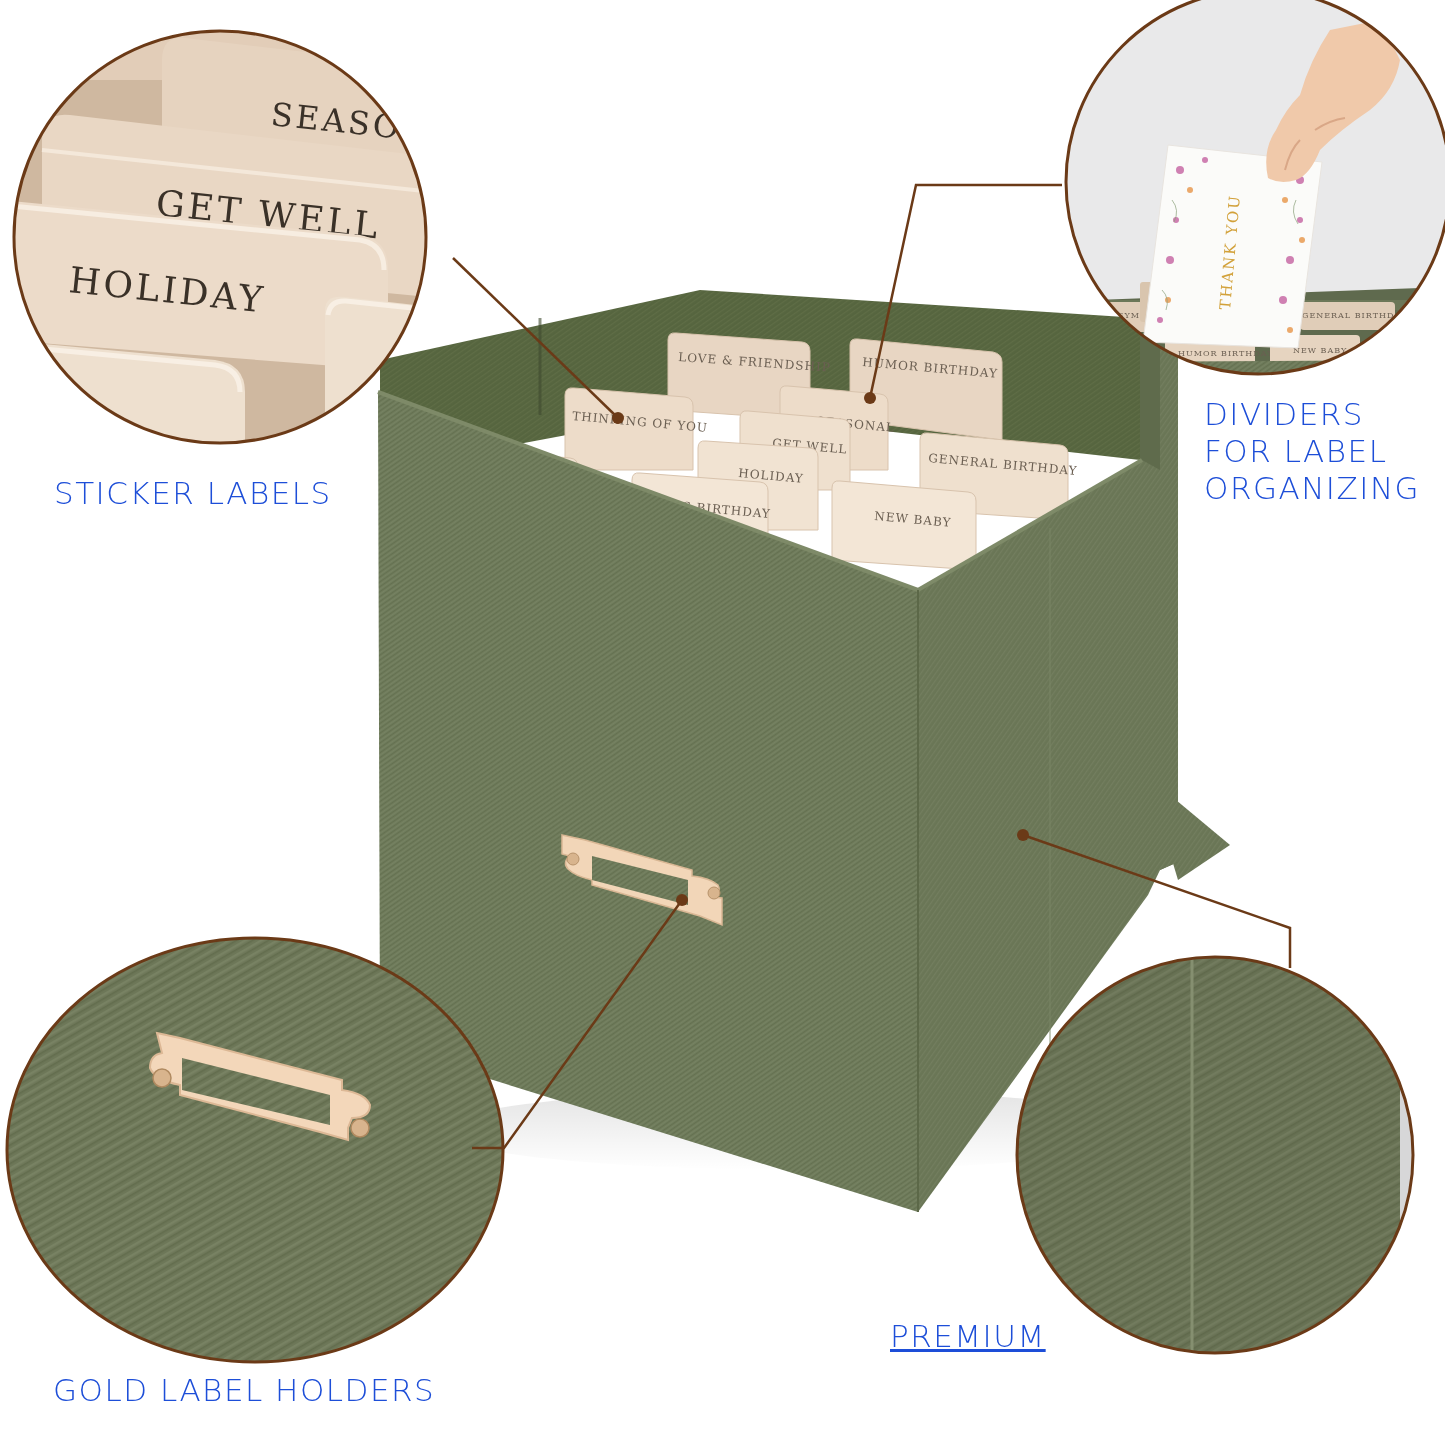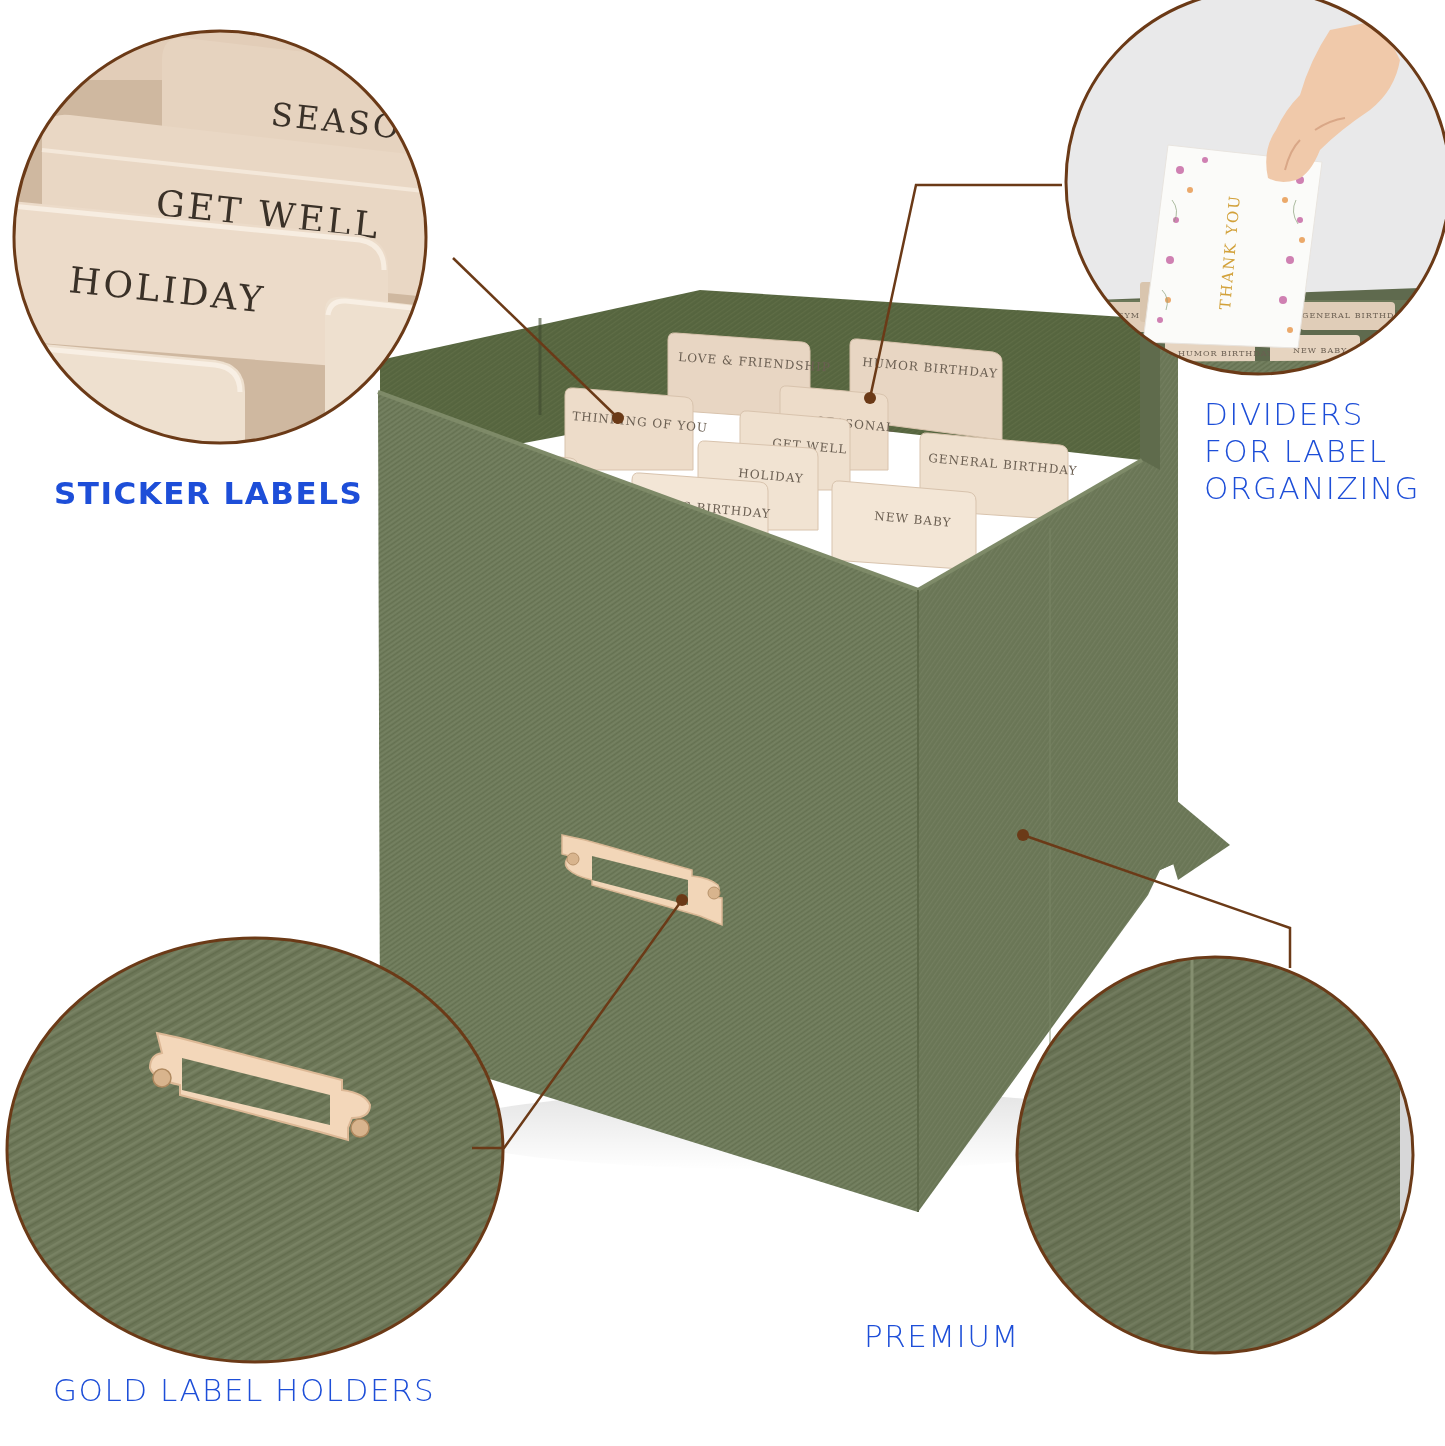--- a/index.html
+++ b/index.html
@@ -243,27 +243,27 @@
       <polyline points="1023,835 1290,928 1290,968"></polyline>
     </g>
     <g fill="#6b3a17">
       <circle cx="618" cy="418" r="6"></circle>
       <circle cx="870" cy="398" r="6"></circle>
       <circle cx="682" cy="900" r="6"></circle>
       <circle cx="1023" cy="835" r="6"></circle>
     </g>
   </svg>
 
-  <div class="feature-label" style="left:54px; top:475px;font-weight:bold;">
+  <div class="feature-label" style="left:54px; top:475px;">
     <span>STICKER LABELS</span>
   </div>
   <div class="feature-label" style="left:1204px; top:396px;">
     <span>DIVIDERS</span>
     <span>FOR LABEL</span>
     <span>ORGANIZING</span>
   </div>
   <div class="feature-label" style="left:53px; top:1372px;">
     <span>GOLD LABEL HOLDERS</span>
   </div>
-  <div class="feature-label" style="left:864px; top:1318px;">
+  <div class="feature-label" style="left:890px; top:1318px;text-decoration:underline;">
     <span>PREMIUM</span>
   </div>
 </div>
 
 </body></html>

